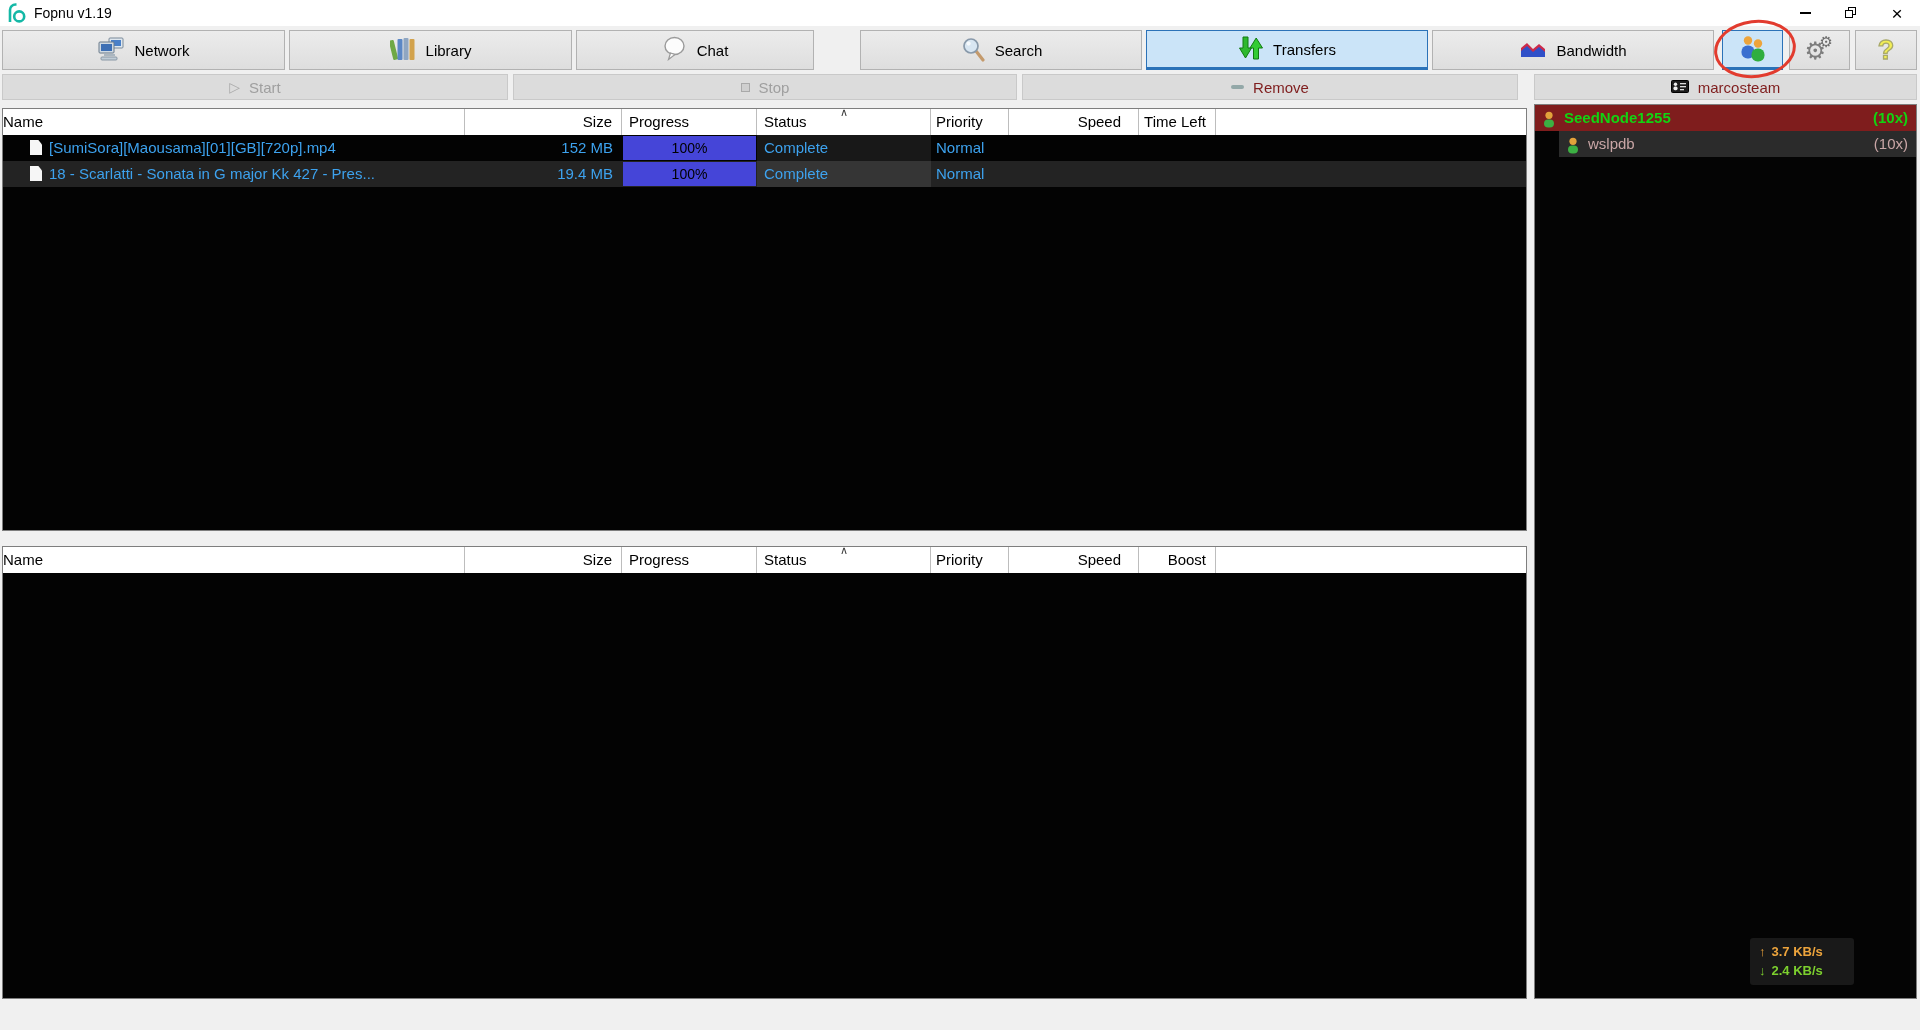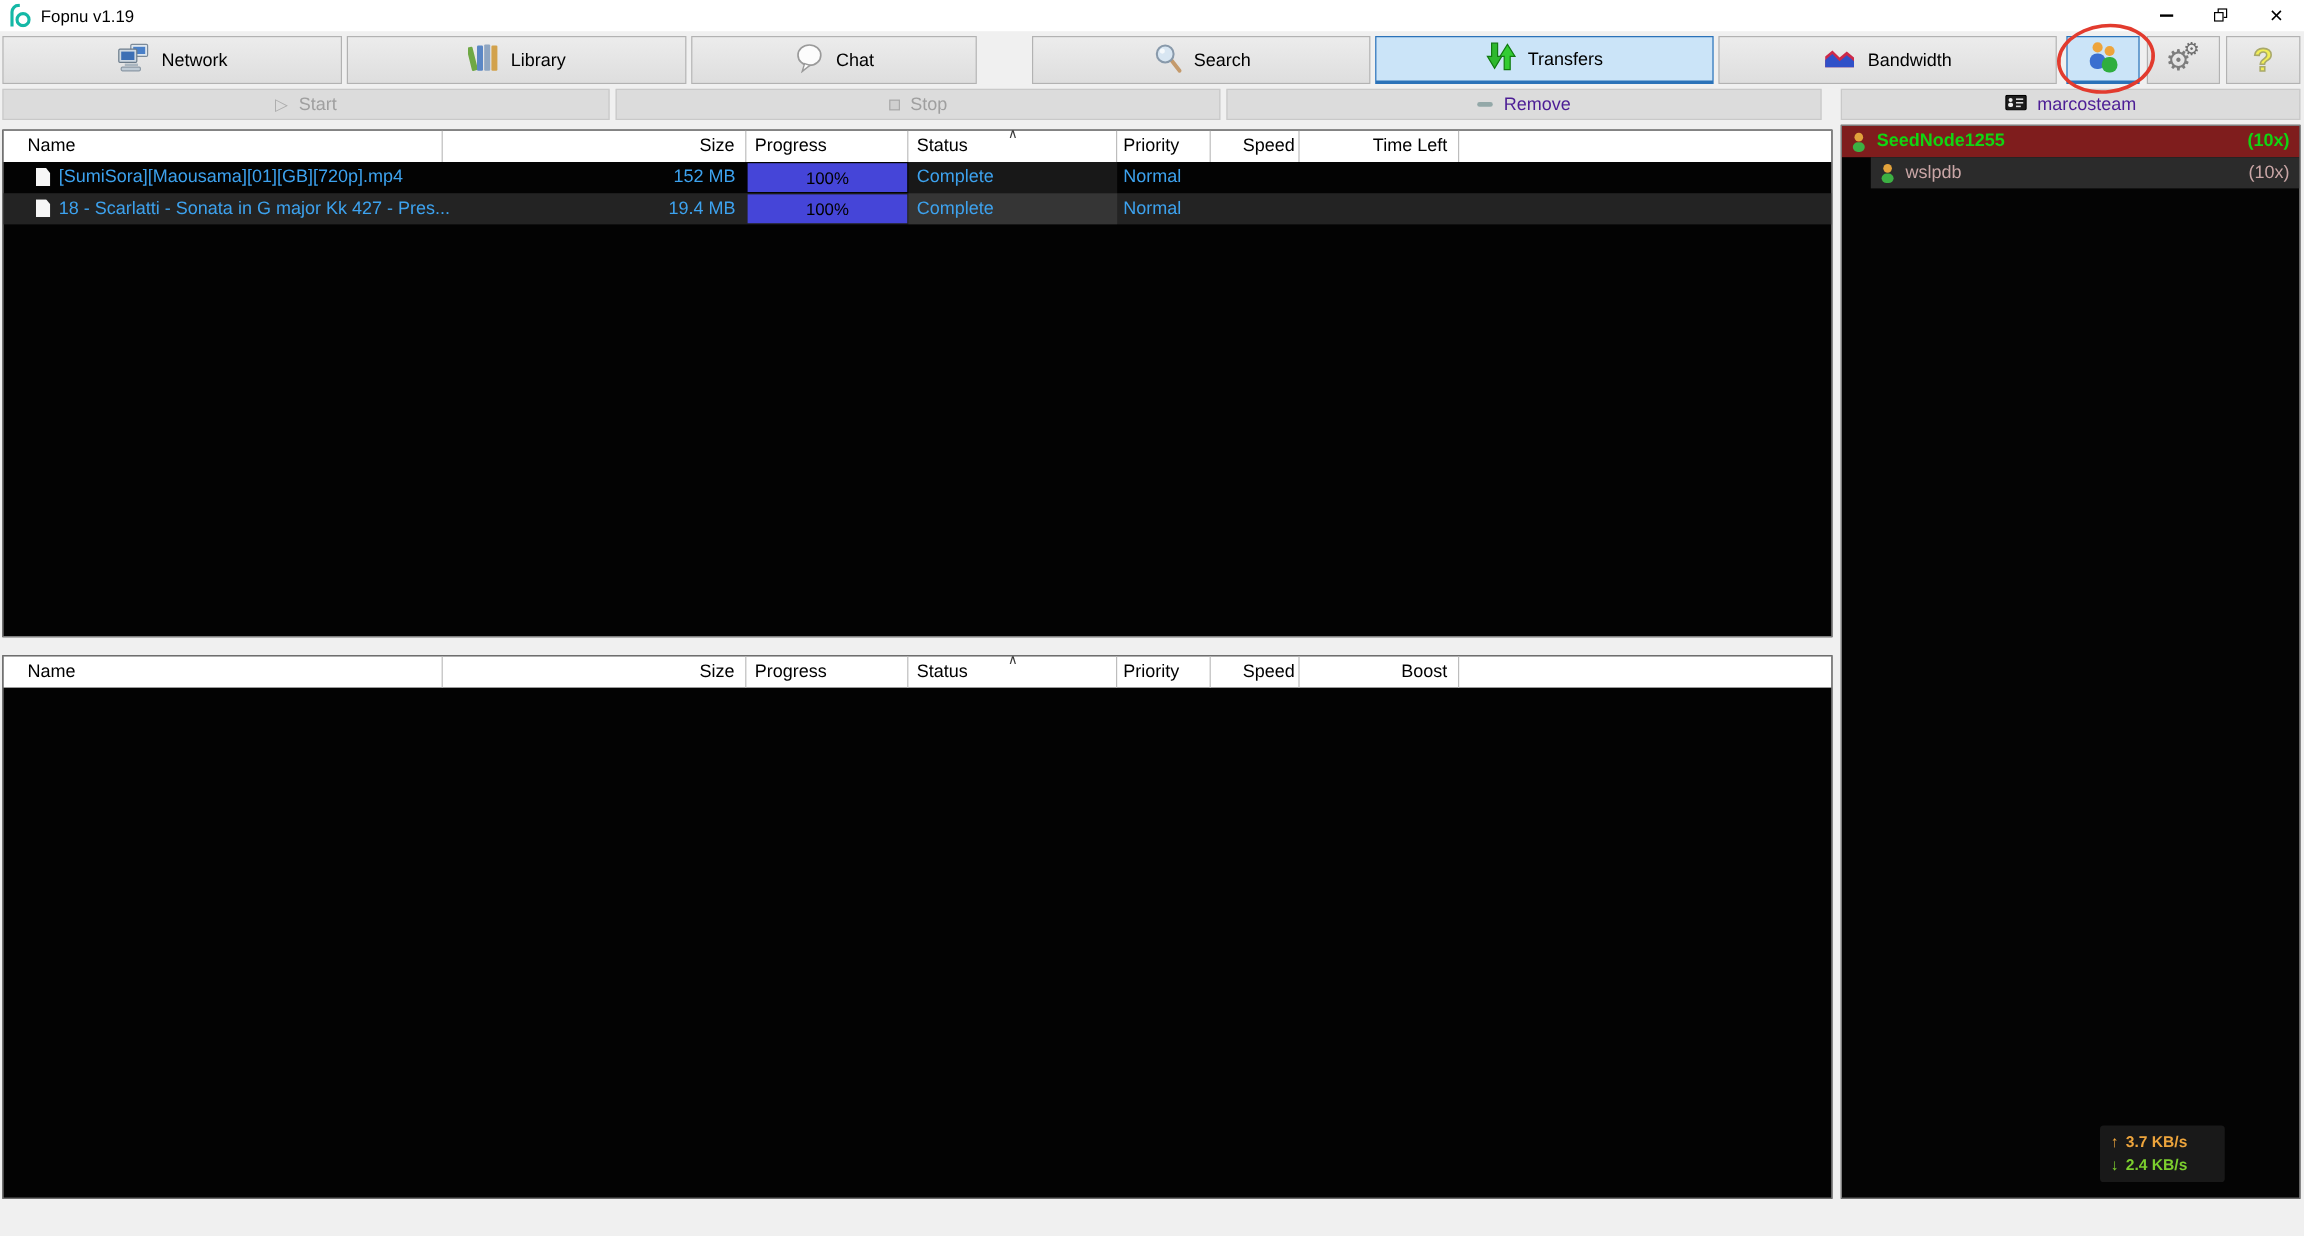--- a/index.html
+++ b/index.html
@@ -32,41 +32,41 @@
   .gearwrap{position:relative;width:30px;height:30px}
   .gear-big{position:absolute;left:0;top:4px;font-size:24px;line-height:24px;color:#7d7d7d}
   .gear-small{position:absolute;left:15px;top:-1px;font-size:15px;line-height:15px;color:#6b6b6b}
   .helpmark{font-size:27px;font-weight:bold;color:#f2ee55;-webkit-text-stroke:1.3px #a9a96a;line-height:1}
   .annot { position:absolute; left:1714px; top:20px; width:82px; height:58px;
     border:3px solid var(--annot-red,#e23b2e); border-radius:50%; transform:rotate(-7deg);
     z-index:20; pointer-events:none; }
 
   
   .tbtn, .identity { position:absolute; top:74px; height:26px; background:#dcdcdc; border:1px solid #c9c9c9;
-    display:flex; align-items:center; justify-content:center; gap:9px; font-size:15px; color:#4c1d95; }
+    display:flex; align-items:center; justify-content:center; gap:9px; font-size:15px; color:#7f1d1d; }
   .tb-start{left:2px;width:506px}.tb-stop{left:513px;width:504px}.tb-remove{left:1022px;width:496px}
   .identity{left:1534px;width:383px}
   .tbtn.disabled{color:#9f9f9f}
   .ic-start{color:#ababab;font-size:14px;line-height:1}
   .ic-stop{width:9px;height:9px;border:1px solid #a9a9a9;background:#cfcfcf;display:block}
   .ic-remove{width:13px;height:4px;border-radius:2px;background:#93a8a8;display:block}
 
   
   .table { position:absolute; left:2px; width:1525px; background:#030303; border:1px solid #7e7e7e; }
   .tbl-down { top:108px; height:423px; }
   .tbl-up   { top:546px; height:453px; }
   .thead { position:relative; height:26px; background:#ffffff; font-size:15px; color:#000; }
   .hcell { position:absolute; top:0; height:26px; line-height:26px; border-right:1px solid #bdbdbd;
     overflow:hidden; white-space:nowrap; }
-  .col-name{left:0;width:366px;padding-left:20px}
+  .col-name{left:0;width:462px;padding-left:0}
   .col-size{left:403px;width:216px;text-align:right;padding-right:9px}
   .col-prog{left:619px;width:135px;padding-left:7px}
   .col-status{left:754px;width:174px;padding-left:7px}
   .col-prio{left:928px;width:78px;padding-left:5px}
-  .col-speed{left:980px;width:100px;text-align:right;padding-right:3px}
+  .col-speed{left:1036px;width:100px;text-align:right;padding-right:17px}
   .col-last{left:1106px;width:107px;text-align:right;padding-right:9px}
   .hfill{left:1213px;width:310px;border-right:none}
   .sortcaret { position:absolute; left:754px; width:174px; top:-2px; text-align:center;
     font-size:11px; line-height:11px; color:#3a3a3a; }
   .tbody { position:relative; width:100%; }
   .trow { position:absolute; left:0; width:1523px; height:26px; font-size:15px; color:var(--rowtext,#3da2ee); }
   .trow.alt { background:#232323; }
   .trow .cell { position:absolute; top:0; height:26px; line-height:26px; overflow:hidden; white-space:nowrap; }
   .trow .col-status { background:rgba(255,255,255,0.085); }
   .nametext{position:absolute;left:46px;right:4px;top:0;height:26px;line-height:26px;overflow:hidden;white-space:nowrap}

